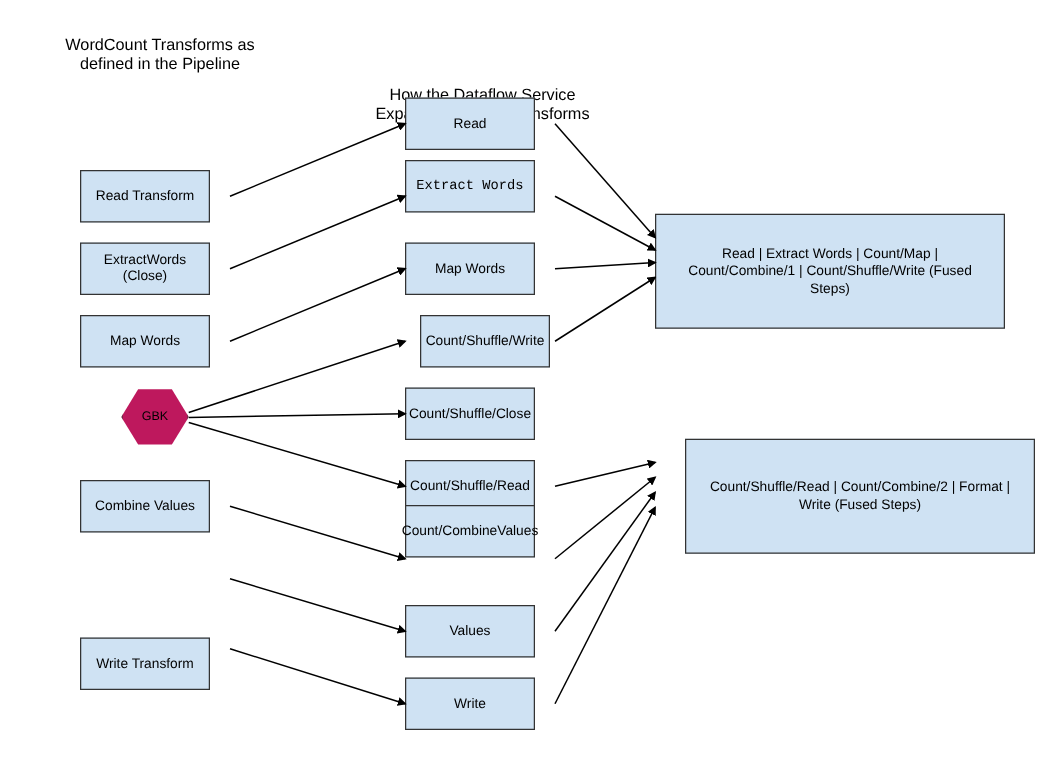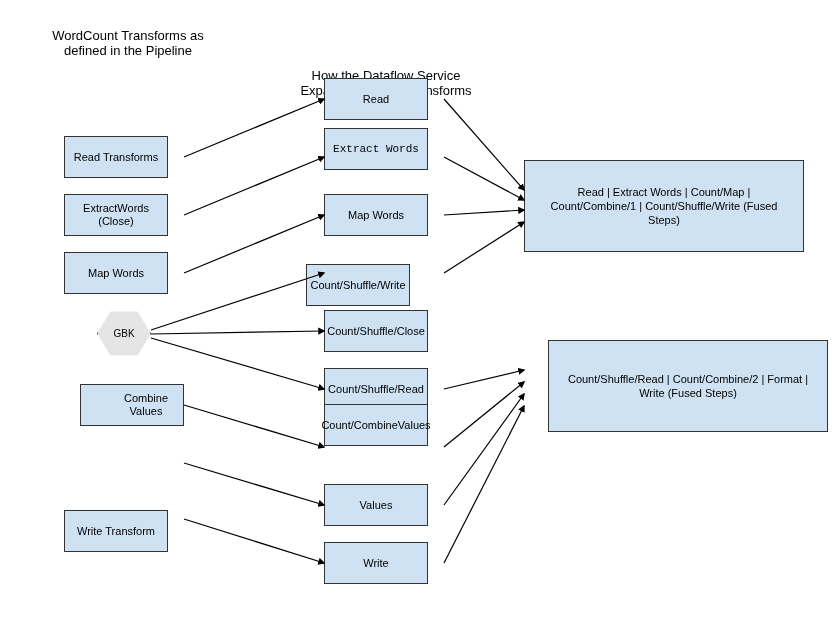--- a/index.html
+++ b/index.html
@@ -31,21 +31,21 @@
     justify-content: center;
     text-align: center;
     padding: 2px 4px;
     box-sizing: border-box;
     line-height: 1.15;
   }
   .hex {
     position: absolute;
     width: 54px;
     height: 47px;
-    background: #e5e5e5;
+    background: #be185d;
     border: 1px solid #333;
     clip-path: polygon(25% 3%, 75% 3%, 100% 50%, 75% 97%, 25% 97%, 0% 50%);
     display: flex;
     align-items: center;
     justify-content: center;
     font-size: 10px;
     text-align: right;
     box-sizing: border-box;
   }
   .bignode {
@@ -55,47 +55,48 @@
     background: #cfe2f3;
     border: 1px solid #333;
     font-size: 11px;
     display: flex;
     align-items: center;
     justify-content: center;
     text-align: center;
     padding: 0 10px;
     box-sizing: border-box;
     line-height: 1.3;
+    margin-top: 11px;
   }
   svg.wires {
     position: absolute;
     left: 0;
     top: 0;
     pointer-events: none;
   }
 </style>
 </head>
 <body>
 
 <div class="canvas">
 
   <div class="col-title" style="left:48px; top:28px; width:160px;">WordCount Transforms as defined in the Pipeline</div>
   <div class="col-title" style="left:286px; top:32px; width:200px;margin-top:36px;">How the Dataflow Service Expands the SDK Transforms</div>
 
-  <div class="node" style="left:64px; top:136px;">Read Transforms</div>
+  <div class="node" style="left:64px; top:136px;">Read Transform</div>
   <div class="node" style="left:64px; top:194px;">ExtractWords (Close)</div>
   <div class="node" style="left:64px; top:252px;">Map Words</div>
   <div class="hex" style="left:97px; top:310px;">GBK</div>
-  <div class="node" style="left:80px; top:384px;padding-left:32px;">Combine Values</div>
+  <div class="node" style="left:64px; top:384px;">Combine Values</div>
   <div class="node" style="left:64px; top:498px;margin-top:12px;">Write Transform</div>
 
   <div class="node" style="left:324px; top:78px;">Read</div>
   <div class="node" style="left:324px; top:128px;font-family:Liberation Mono, monospace;">Extract Words</div>
   <div class="node" style="left:324px; top:194px;">Map Words</div>
-  <div class="node" style="left:306px; top:252px;margin-top:12px;">Count/Shuffle/Write</div>
+  <div class="node" style="left:336px; top:252px;">Count/Shuffle/Write</div>
   <div class="node" style="left:324px; top:368px;">Count/Shuffle/Read</div>
   <div class="node" style="left:324px; top:310px;">Count/Shuffle/Close</div>
   <div class="node" style="left:324px; top:404px;">Count/CombineValues</div>
   <div class="node" style="left:324px; top:484px;">Values</div>
   <div class="node" style="left:324px; top:542px;">Write</div>
 
   <div class="bignode" style="left:524px; top:160px;">Read | Extract Words | Count/Map | Count/Combine/1 | Count/Shuffle/Write
 (Fused Steps)</div>
   <div class="bignode" style="left:548px; top:340px;">Count/Shuffle/Read | Count/Combine/2 | Format | Write
 (Fused Steps)</div>

